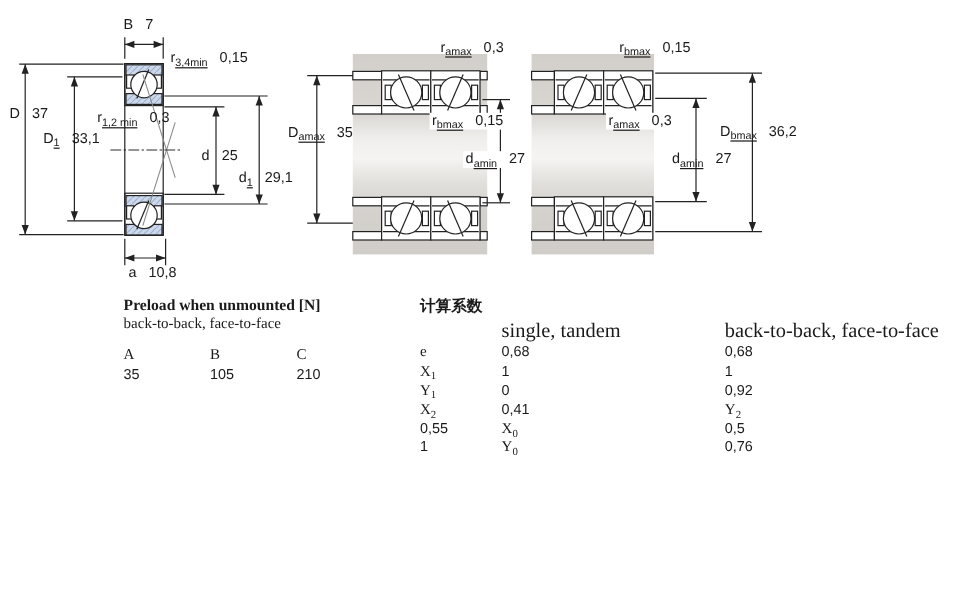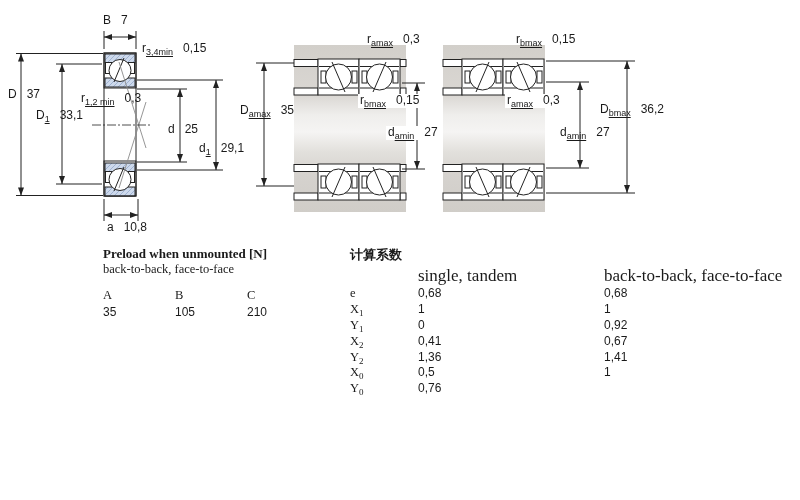--- a/index.html
+++ b/index.html
@@ -279,25 +279,23 @@
     <span class="lbl"><span>X</span><span class="sub">1</span></span>
     <span class="num">1</span>
     <span class="num">1</span>
 
     <span class="lbl"><span>Y</span><span class="sub">1</span></span>
     <span class="num">0</span>
     <span class="num">0,92</span>
 
     <span class="lbl"><span>X</span><span class="sub">2</span></span>
     <span class="num">0,41</span>
-    <span class="num">0,67</span>
 
     <span class="lbl"><span>Y</span><span class="sub">2</span></span>
-    <span class="num">1,36</span>
-    <span class="num">1,41</span>
+    <span class="num">0,55</span>
 
     <span class="lbl"><span>X</span><span class="sub">0</span></span>
     <span class="num">0,5</span>
     <span class="num">1</span>
 
     <span class="lbl"><span>Y</span><span class="sub">0</span></span>
     <span class="num">0,76</span>
   </div>
 
 </div>

